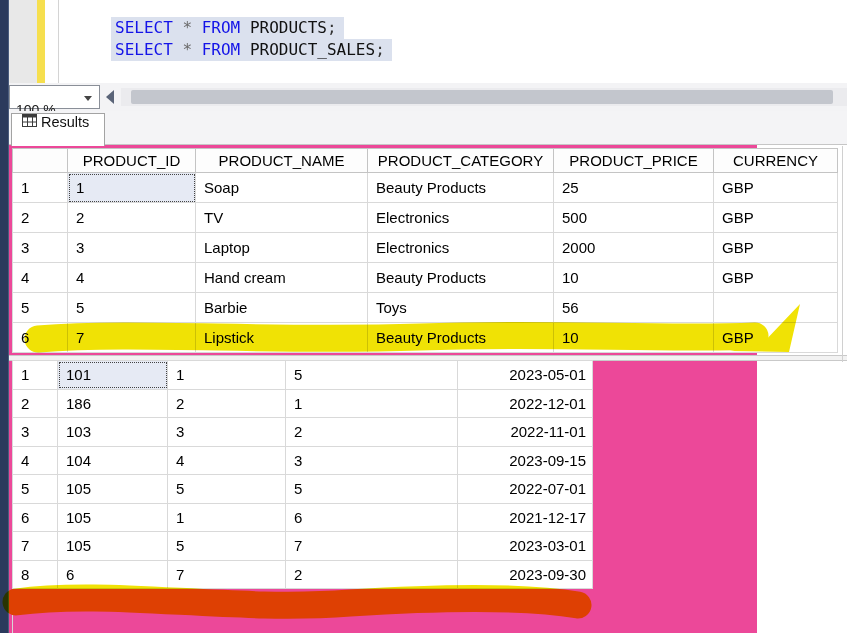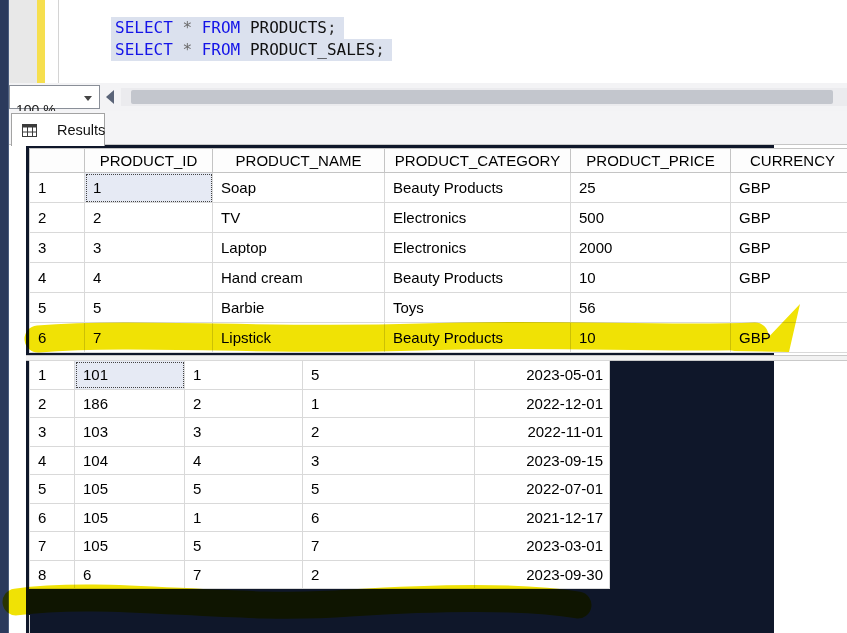--- a/index.html
+++ b/index.html
@@ -38,30 +38,30 @@
   .hscroll-left { position:absolute; left:97px; top:7px; width:0; height:0;
                   border-top:7px solid transparent; border-bottom:7px solid transparent;
                   border-right:8px solid #5a6478; }
   .hscroll-track { position:absolute; left:112px; top:5px; width:726px; height:18px; background:#ebebee; }
   .hscroll-thumb { position:absolute; left:10px; top:2px; width:702px; height:14px;
                    background:#c3c6cd; border-radius:2px; }
 
   
   .tabstrip { position:absolute; left:9px; top:111px; width:838px; height:34px; background:#f4f4f6; }
   .tabstrip-bottom { position:absolute; left:0; bottom:0; width:838px; height:1px; background:#c6c6c6; }
-  .tab { position:absolute; display:flex; align-items:center; gap:20px; font-size:14.5px; color:#111;
+  .tab { position:absolute; display:flex; align-items:flex-start; gap:4px; font-size:14.5px; color:#111;
          padding:0 10px; }
   .tab.results { left:2px; top:2px; height:33px; width:94px; background:#fff;
                  border:1px solid #a3a3a3; border-bottom:none; z-index:2; }
   .tab.messages { left:96px; top:5px; height:29px; width:112px; background:#eeeef0;
                   border:1px solid #ababab; border-bottom:none; }
   .tab svg { flex:0 0 auto; }
 
   
-  .gridarea { position:absolute; left:26px; top:145px; width:748px; height:488px; background:#0f172a; }
+  .gridarea { position:absolute; left:9px; top:145px; width:748px; height:488px; background:#ec4899; }
 
   table.grid { border-collapse:collapse; table-layout:fixed; position:absolute; background:#fff; }
   table.grid td, table.grid th { border:1px solid #d9d9d9; font-size:15px; font-weight:normal;
                                  color:#000; overflow:hidden; white-space:nowrap; }
   table.grid th { border-color:#c4c4c4; text-align:center; background:#fdfdfd; }
   table.grid td { text-align:left; padding-left:8px; }
   table.grid td.rownum { padding-left:8px; }
   table.grid td.right { text-align:right; padding-left:0; padding-right:6px; }
   td.focus { background:#e6eaf4; outline:1px dotted #444; outline-offset:-2px; }
 

